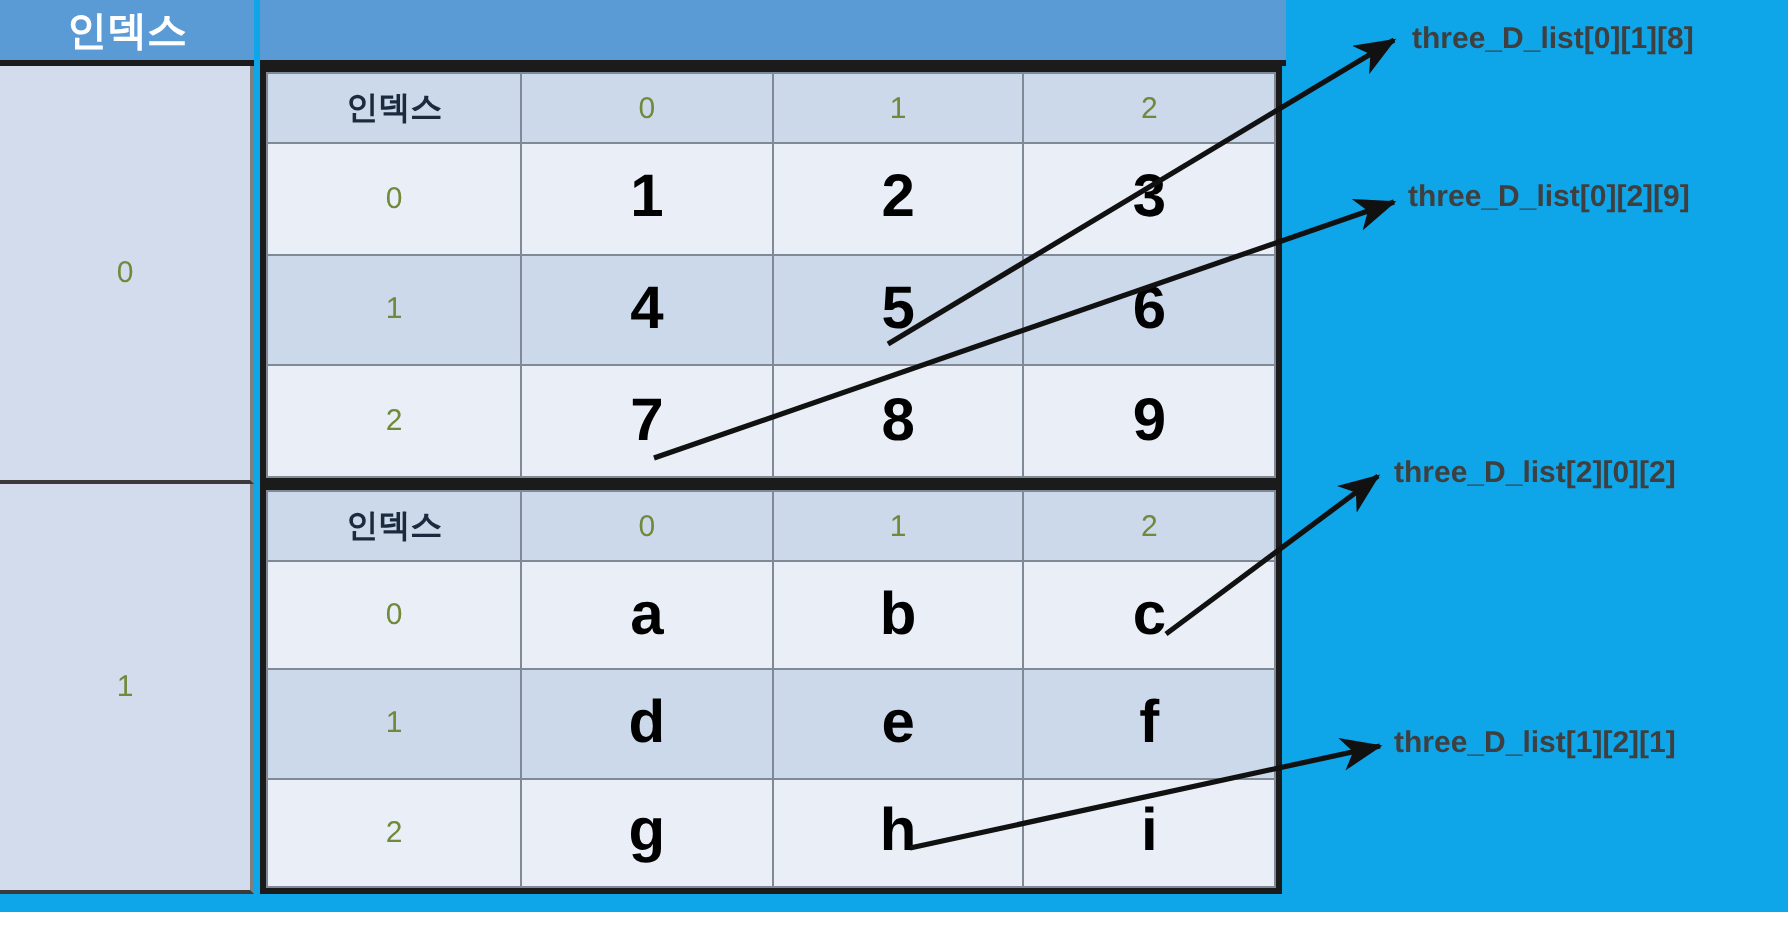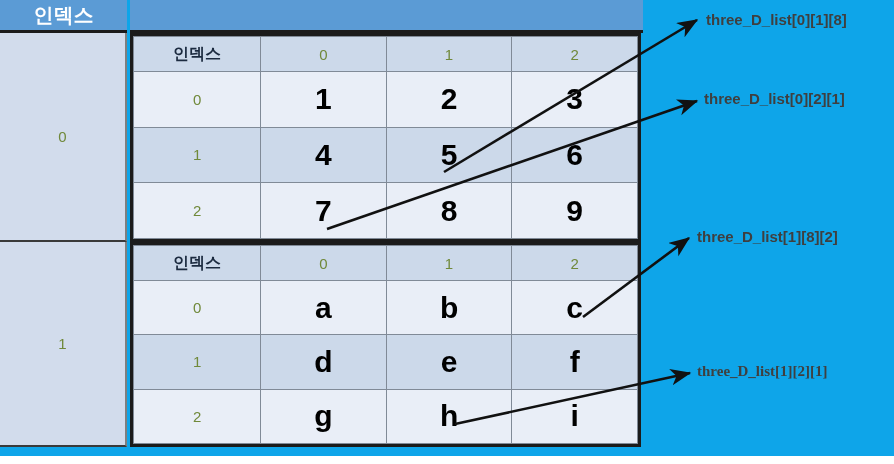--- a/index.html
+++ b/index.html
@@ -238,17 +238,17 @@
         <path d="M0,0 L8,3.2 L0,6.4 L2.2,3.2 z" fill="#111111"></path>
       </marker>
     </defs>
     <line x1="444" y1="172" x2="697" y2="20" stroke="#111111" stroke-width="2.6" marker-end="url(#ah)"></line>
     <line x1="327" y1="229" x2="697" y2="101" stroke="#111111" stroke-width="2.6" marker-end="url(#ah)"></line>
     <line x1="583" y1="317" x2="689" y2="238" stroke="#111111" stroke-width="2.6" marker-end="url(#ah)"></line>
     <line x1="455" y1="424" x2="690" y2="373" stroke="#111111" stroke-width="2.6" marker-end="url(#ah)"></line>
   </svg>
 
   <div class="annot" style="left:706px; top:11px;">three_D_list[0][1][8]</div>
-  <div class="annot" style="left:704px; top:90px;">three_D_list[0][2][1]</div>
-  <div class="annot" style="left:697px; top:228px;">three_D_list[1][8][2]</div>
-  <div class="annot" style="left:697px; top:363px;font-family:Liberation Serif, serif;">three_D_list[1][2][1]</div>
+  <div class="annot" style="left:704px; top:90px;">three_D_list[0][2][9]</div>
+  <div class="annot" style="left:697px; top:228px;">three_D_list[2][0][2]</div>
+  <div class="annot" style="left:697px; top:363px;">three_D_list[1][2][1]</div>
 
 </div>
 
 </body></html>

